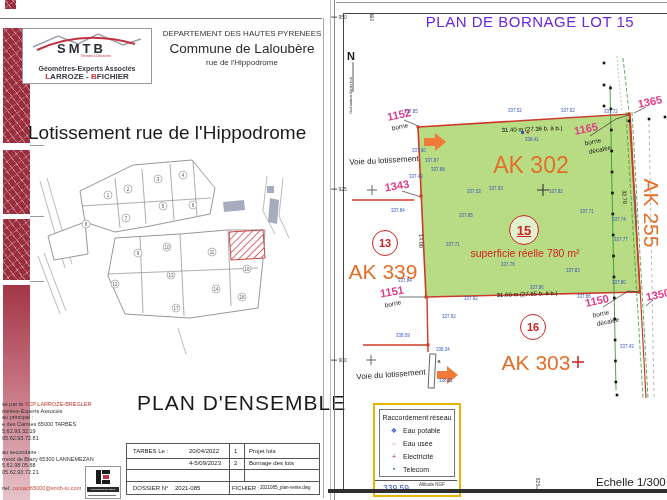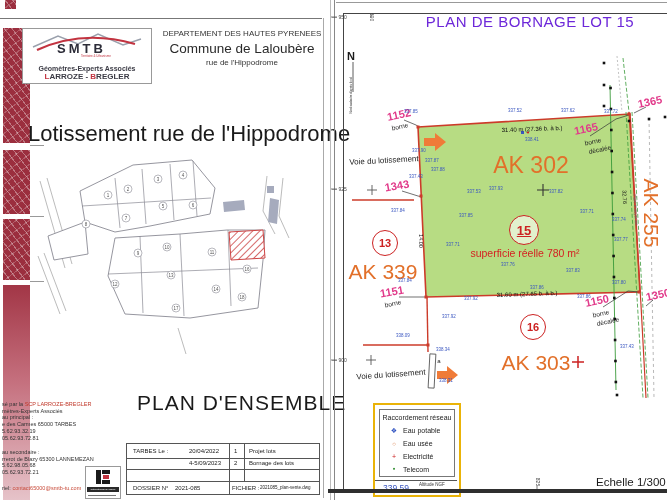--- a/index.html
+++ b/index.html
@@ -46,29 +46,29 @@
 
   <div class="abs" style="left:22px;top:28px;width:128px;height:54px;border:1px solid #999;background:#fff;overflow:hidden">
     <svg width="128" height="26" style="position:absolute;left:0;top:0">
       <polyline points="10,18 35,7 55,15 75,5 100,16 118,10" fill="none" stroke="#9aa0ac" stroke-width="1.4"></polyline>
       <path d="M14,21 Q60,0 112,15" fill="none" stroke="#c23340" stroke-width="2.2"></path>
     </svg>
     <div class="abs nowrap" style="left:34px;top:13px;font-size:13px;font-weight:bold;letter-spacing:3px;color:#2c2c38">SMTB</div>
     <div class="abs nowrap" style="left:58px;top:26px;font-size:3px;color:#c23340">Territoire &amp; Urbanisme</div>
     <div class="abs nowrap" style="left:64px;top:36px;transform:translateX(-50%);font-size:7px;font-weight:bold;color:#3a3a44">Géomètres-Experts Associés</div>
     <div class="abs nowrap" style="left:64px;top:44px;transform:translateX(-50%);font-size:8px;font-weight:bold;color:#3a3a44">
-      <span style="color:#c23340">L</span><span>ARROZE - </span><span style="color:#c23340">B</span><span>REGLER</span>
+      <span style="color:#c23340">L</span><span>ARROZE - </span><span style="color:#c23340">B</span><span>FICHIER</span>
     </div>
   </div>
 
   <div class="abs nowrap" style="left:242px;top:30px;transform:translateX(-50%);font-size:8px;color:#333">DEPARTEMENT DES HAUTES PYRENEES</div>
   <div class="abs nowrap" style="left:242px;top:42px;transform:translateX(-50%);font-size:13.5px;color:#2a2a2a">Commune de Laloubère</div>
   <div class="abs nowrap" style="left:242px;top:59px;transform:translateX(-50%);font-size:8px;color:#333">rue de l'Hippodrome</div>
 
-  <div class="abs nowrap" style="left:28px;top:123px;font-size:22px;color:#1a1a1a">Lotissement rue de l'Hippodrome</div>
+  <div class="abs nowrap" style="left:28px;top:123px;font-size:19px;color:#1a1a1a">Lotissement rue de l'Hippodrome</div>
 
   <svg id="mini-svg" viewBox="0 0 295 200" style="position:absolute;left:30px;top:156px;width:295px;height:200px">
     <defs>
       <pattern id="rhatch" width="5" height="5" patternTransform="rotate(45)" patternUnits="userSpaceOnUse">
         <rect width="5" height="5" fill="#fff"></rect>
         <line x1="0" y1="0" x2="0" y2="5" stroke="#cc4444" stroke-width="1.6"></line>
       </pattern>
     </defs>
     <g stroke="#aaa" stroke-width=".8" fill="none">
       <path d="M10,25 L35,112"></path>

